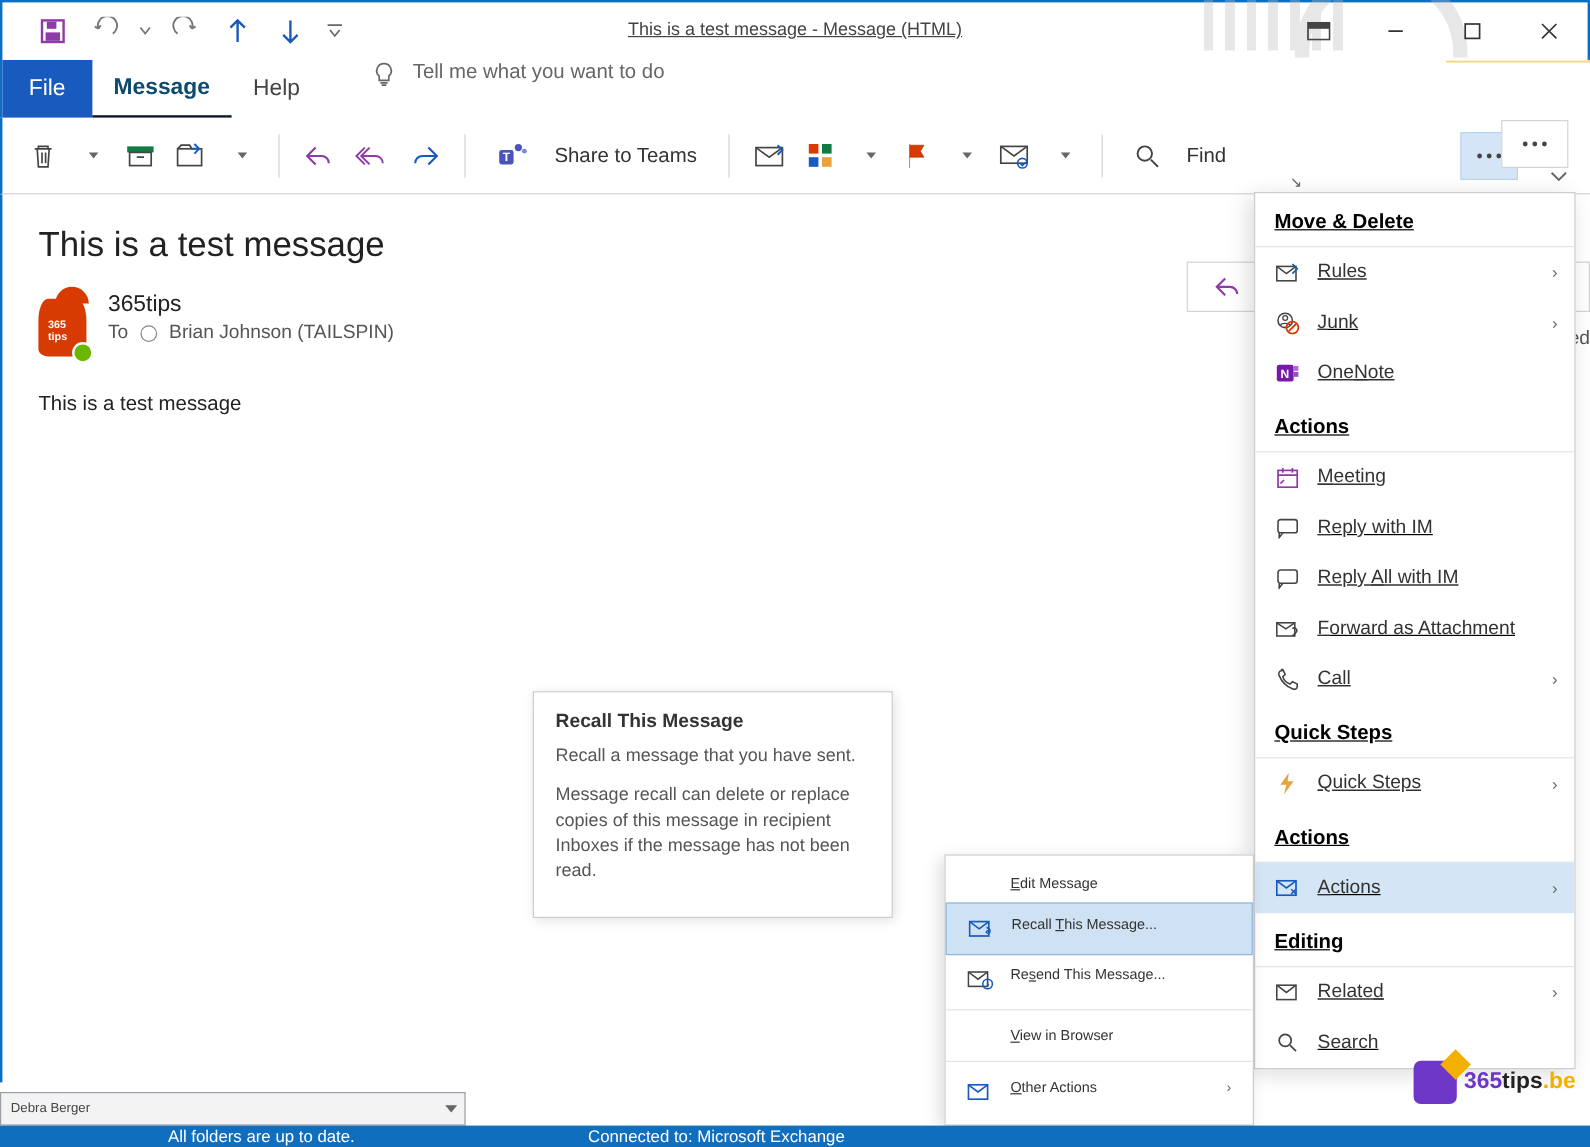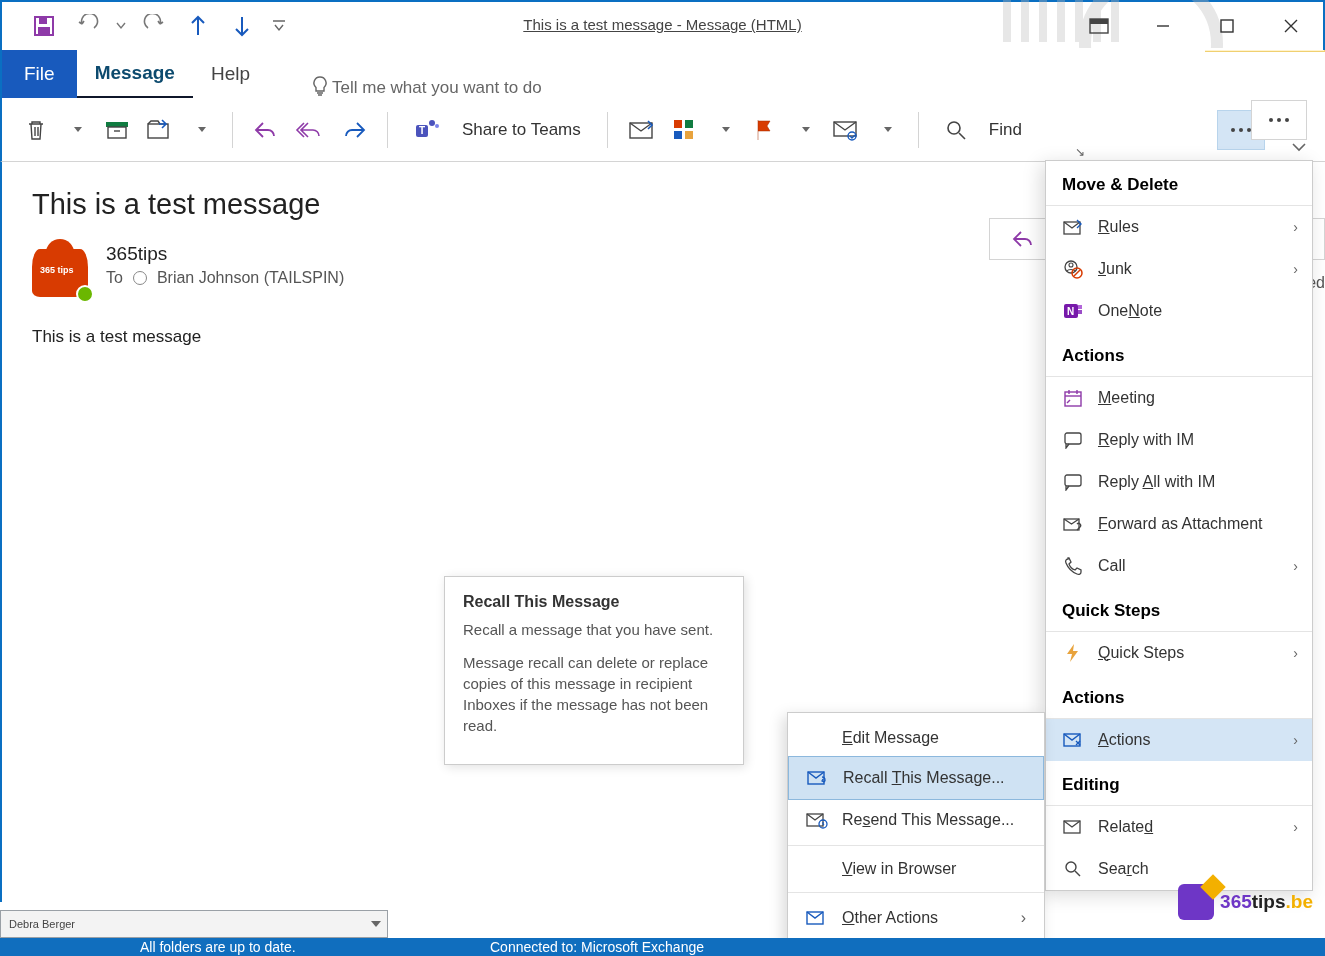--- a/index.html
+++ b/index.html
@@ -12,64 +12,64 @@
 .qat-dd { width: 22px; display:flex; align-items:center; justify-content:center; }
 .title-text { position: absolute; left: 50%; transform: translateX(-50%); font-size: 15px; color: #444; top: 14px; text-decoration: underline; }
 .win-controls { position: absolute; right: 0; top: 0; display: flex; }
 .win-btn { width: 64px; height: 48px; display:flex; align-items:center; justify-content:center; cursor:pointer; }
 
 
 .tabs { height: 48px; border-left: 2px solid #0a6fc2; border-right: none; display:flex; align-items:stretch; }
 .tab { padding: 0 18px; display:flex; align-items:center; font-size:19px; color:#444; cursor:pointer; }
 .tab.file { background:#185abd; color:#fff; font-weight:400; padding:0 22px; }
 .tab.active { border-bottom: 2px solid #0f172a; font-weight:600; color:#0c4a6e; }
-.tellme { display:flex; align-items:flex-end; margin-left: 40px; color:#666; font-size:17px; }
+.tellme { display:flex; align-items:flex-start; gap:12px; margin-left: 40px; color:#666; font-size:17px; }
 .bulb { width:24px; height:24px; }
 
 
 .ribbon { height: 64px; border-left:2px solid #0a6fc2; border-bottom:1px solid #d4d4d4; display:flex; align-items:center; padding:0 18px; gap:8px; position:relative; }
 .rbtn { height:40px; min-width:32px; padding:0 4px; display:flex; align-items:center; justify-content:center; cursor:pointer; position:relative; }
 .rbtn.dd::after { content:""; border-left:4px solid transparent; border-right:4px solid transparent; border-top:5px solid #666; margin-left:4px; }
 .rsep { width:1px; height:36px; background:#d4d4d4; margin:0 8px; }
 .rlabel { font-size:17px; color:#333; margin-left:22px; }
 .ribbon-launcher { position:absolute; right:240px; bottom:2px; font-size:12px; color:#666; }
 .ribbon-more { position:absolute; right:60px; top:12px; width:48px; height:40px; background:#d4e5f5; display:flex; align-items:center; justify-content:center; border:1px solid #b8d4ec; }
 .ribbon-collapse { position:absolute; right:18px; bottom:8px; }
 .right-dots { position:absolute; right:18px; top:100px; width:56px; height:40px; border:1px solid #d4d4d4; display:flex; align-items:center; justify-content:center; cursor:pointer; background:#fff;}
 
 
 .msg-area { padding: 26px 30px; border-left:2px solid #0a6fc2; position:relative; height: calc(100% - 50px - 48px - 64px - 36px - 18px); }
 .subject { font-size: 29px; color:#222; margin-bottom: 22px; }
 .sender-row { display:flex; align-items:flex-start; gap:18px; }
-.avatar { width:56px; height:48px; background:#d83b01; border-radius:8px 8px 8px 8px / 18px 18px 6px 6px; position:relative; margin-top:6px;}
+.avatar { width:40px; height:48px; background:#d83b01; border-radius:8px 8px 8px 8px / 18px 18px 6px 6px; position:relative; margin-top:6px;}
 .avatar::before { content:""; position:absolute; top:-10px; left:14px; width:28px; height:14px; background:#d83b01; border-radius:14px 14px 0 0;}
 .avatar-badge { position:absolute; right:-6px; bottom:-6px; width:18px; height:18px; background:#6bb700; border-radius:50%; border:2px solid #fff;}
 .avatar-text { position:absolute; color:#fff; font-size:9px; left:8px; top:16px; font-weight:600;}
 .sender-info { }
 .sender-name { font-size:19px; color:#222; margin-bottom:4px; }
 .to-row { font-size:16px; color:#555; display:flex; align-items:center; gap:10px;}
 .presence { width:14px; height:14px; border:1.5px solid #888; border-radius:50%; display:inline-block;}
 .reply-bar { position:absolute; right:0; top:56px; display:flex; border:1px solid #d4d4d4; }
 .reply-btn { padding:10px 22px; display:flex; align-items:center; gap:10px; border-right:1px solid #d4d4d4; font-size:17px; color:#333; cursor:pointer;}
 .reply-btn:last-child { border-right:none;}
 .date-stamp { position:absolute; right:0; top:112px; color:#555; font-size:16px;}
 .body-text { margin-top:30px; font-size:17px; color:#222;}
 
 
-.panel { position:absolute; right:12px; top:160px; width:268px; background:#fff; border:1px solid #ccc; box-shadow:-4px 4px 18px rgba(0,0,0,.15); }
+.panel { position:absolute; right:12px; top:160px; width:268px; background:#fff; border:1px solid #ccc; box-shadow:-4px 4px 18px rgba(0,0,0,.15);text-decoration:underline; }
 .panel-header { font-weight:700; font-size:17px; padding:14px 16px 10px; border-bottom:1px solid #e4e4e4;}
 .panel-item { display:flex; align-items:center; gap:14px; padding:10px 16px; font-size:16px; color:#333; cursor:pointer; position:relative;}
 .panel-item.hover { background:#d4e5f5;}
 .panel-item .arrow { position:absolute; right:14px; color:#666; font-size:14px;}
 .panel-icon { width:22px; height:22px; display:flex; align-items:center; justify-content:center; flex-shrink:0;}
 .underline-accel { text-decoration:underline; text-decoration-thickness:1px; }
 
 
 .submenu { position:absolute; right:280px; top:712px; width:258px; background:#fff; border:1px solid #ccc; box-shadow:-4px 4px 14px rgba(0,0,0,.15); padding:6px 0;}
-.submenu-item { display:flex; align-items:center; gap:14px; padding:10px 18px; font-size:16px; color:#333; cursor:pointer;}
+.submenu-item { display:flex; gap:14px; padding:10px 18px; font-size:12px; color:#333; cursor:pointer;}
 .submenu-item.hover { background:#cfe2f3; border:1px solid #8cb8dd; margin:-1px 0;}
 .submenu-sep { height:1px; background:#e4e4e4; margin:4px 0;}
 .submenu-arrow { margin-left:auto; color:#666;}
 
 
 .tooltip { position:absolute; left:444px; top:576px; width:300px; background:#fff; border:1px solid #ccc; box-shadow:2px 2px 10px rgba(0,0,0,.12); padding:16px 18px; font-size:15px; color:#555;}
 .tooltip-title { font-weight:700; color:#333; margin-bottom:8px; font-size:16px;}
 .tooltip p { margin-bottom:12px; line-height:1.4;}
 
 

